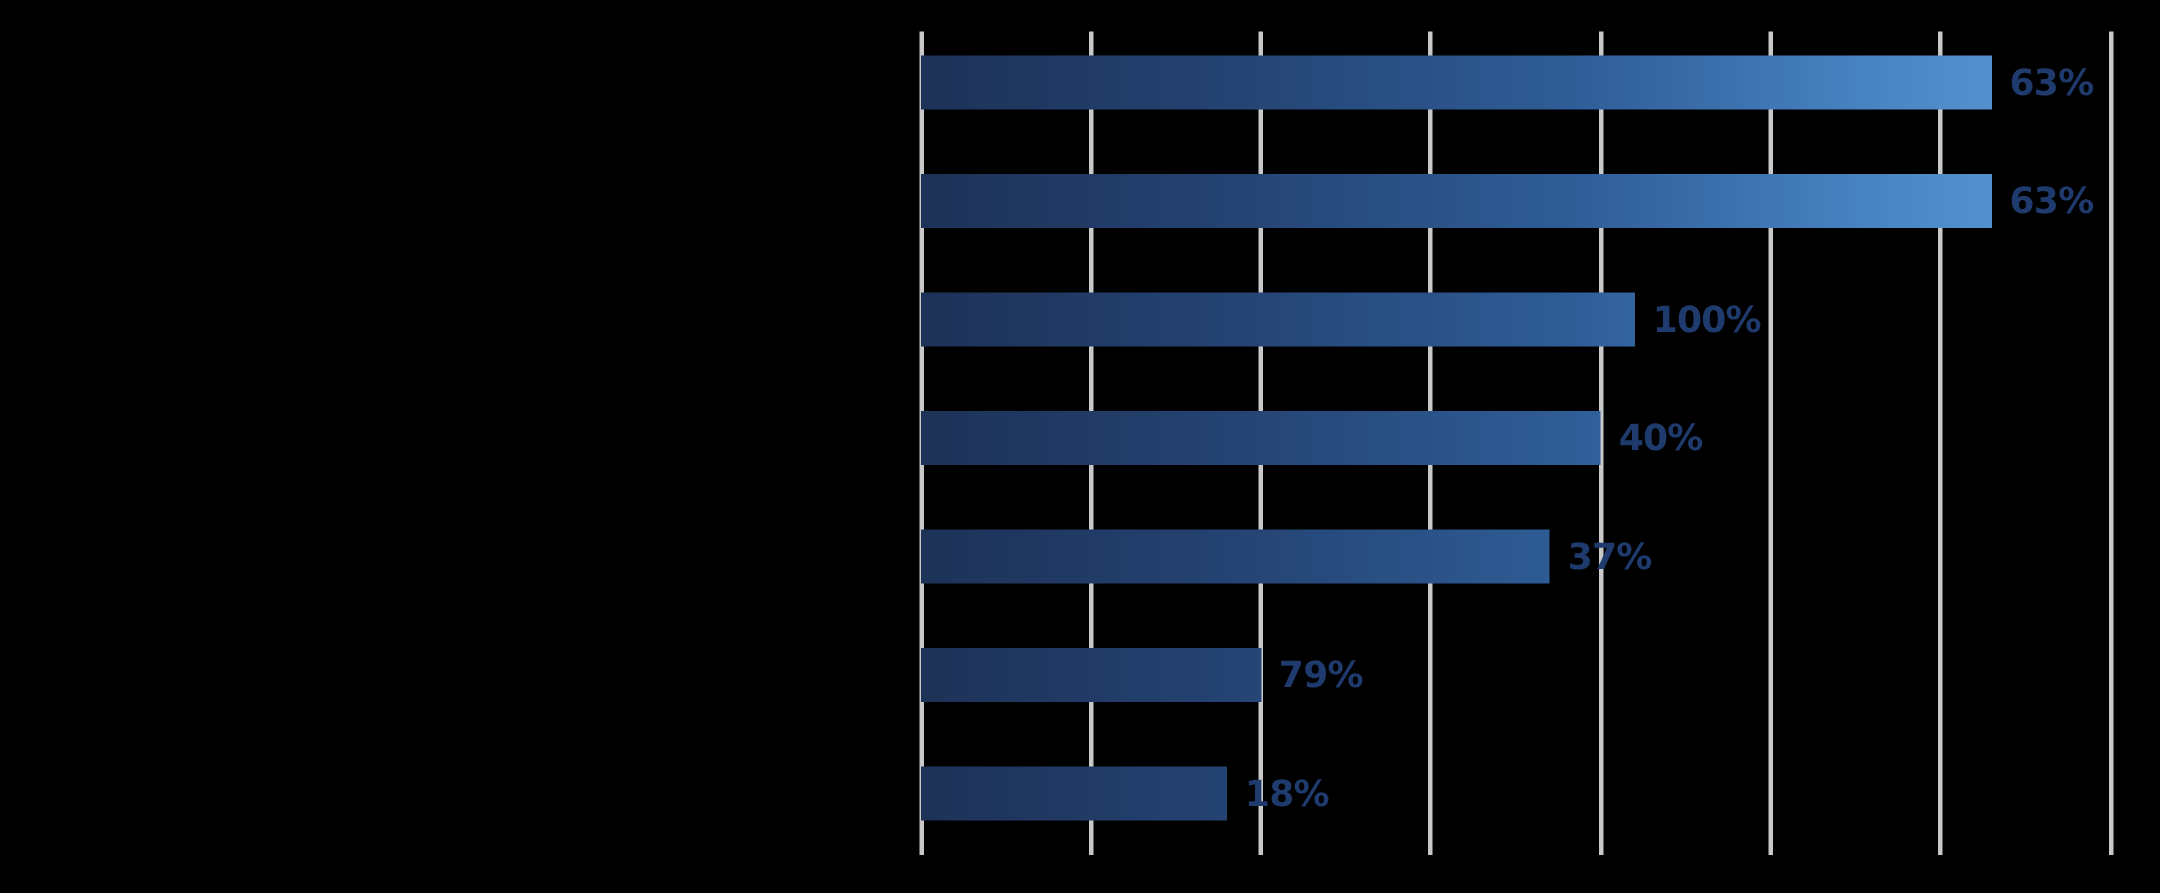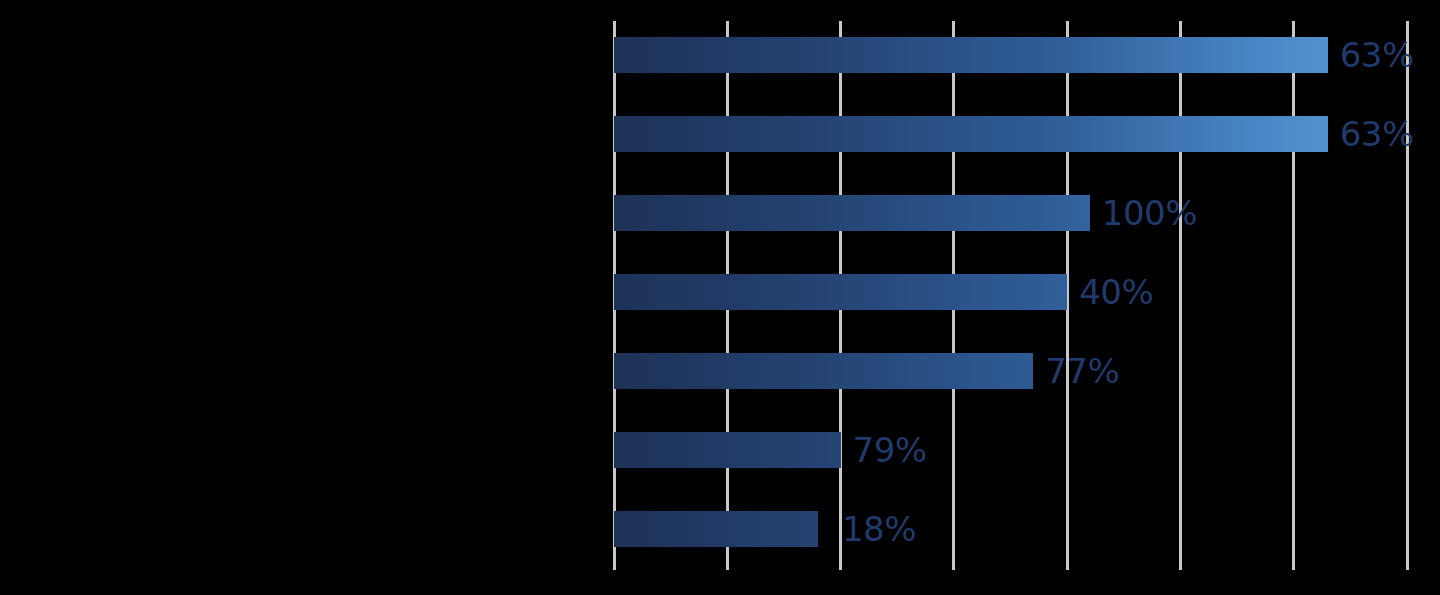--- a/index.html
+++ b/index.html
@@ -57,22 +57,22 @@
     background-image: linear-gradient(to right, #1d3257 0%, #23406e 22%, #2f5d97 55%, #4a87c6 82%, #5d9cd8 100%);
     background-repeat: no-repeat;
     background-size: 793px 36px;  
     background-position: left top;
   }
   .bar-label {
     position: absolute;
     top: 50%;
     transform: translateY(-50%);
     color: #1f3b6e;
-    font-weight: normal;
-    font-size: 34px;
+    font-weight: bold;
+    font-size: 24px;
     letter-spacing: -0.5px;
     white-space: nowrap;
     font-family: "DejaVu Sans", sans-serif;
   }
 
   
   #category-axis {
     position: absolute;
     left: 0;
     top: 0;
@@ -110,26 +110,26 @@
         <div class="bar-row" style="top: 174px; width: 793px;">
           <div class="bar" style="width: 475.8px;"></div>
           <div class="bar-label" style="left: 487.8px;">100%</div>
         </div>
         <div class="bar-row" style="top: 253px; width: 793px; padding-left: 17px;">
           <div class="bar" style="width: 453.143px;"></div>
           <div class="bar-label" style="left: 465.143px;">40%</div>
         </div>
         <div class="bar-row" style="top: 332px; width: 793px;">
           <div class="bar" style="width: 419.157px;"></div>
-          <div class="bar-label" style="left: 431.157px;">77%</div>
+          <div class="bar-label" style="left: 431.157px;">37%</div>
         </div>
         <div class="bar-row" style="top: 411px; width: 793px;">
           <div class="bar" style="width: 226.571px;"></div>
           <div class="bar-label" style="left: 238.571px;">79%</div>
         </div>
         <div class="bar-row" style="top: 490px; width: 793px;">
           <div class="bar" style="width: 203.914px;"></div>
-          <div class="bar-label" style="left: 215.914px; margin-left: 12px;">18%</div>
+          <div class="bar-label" style="left: 215.914px;">18%</div>
         </div>
       </div>
   </div>
 
 </div>
 
 </body></html>

